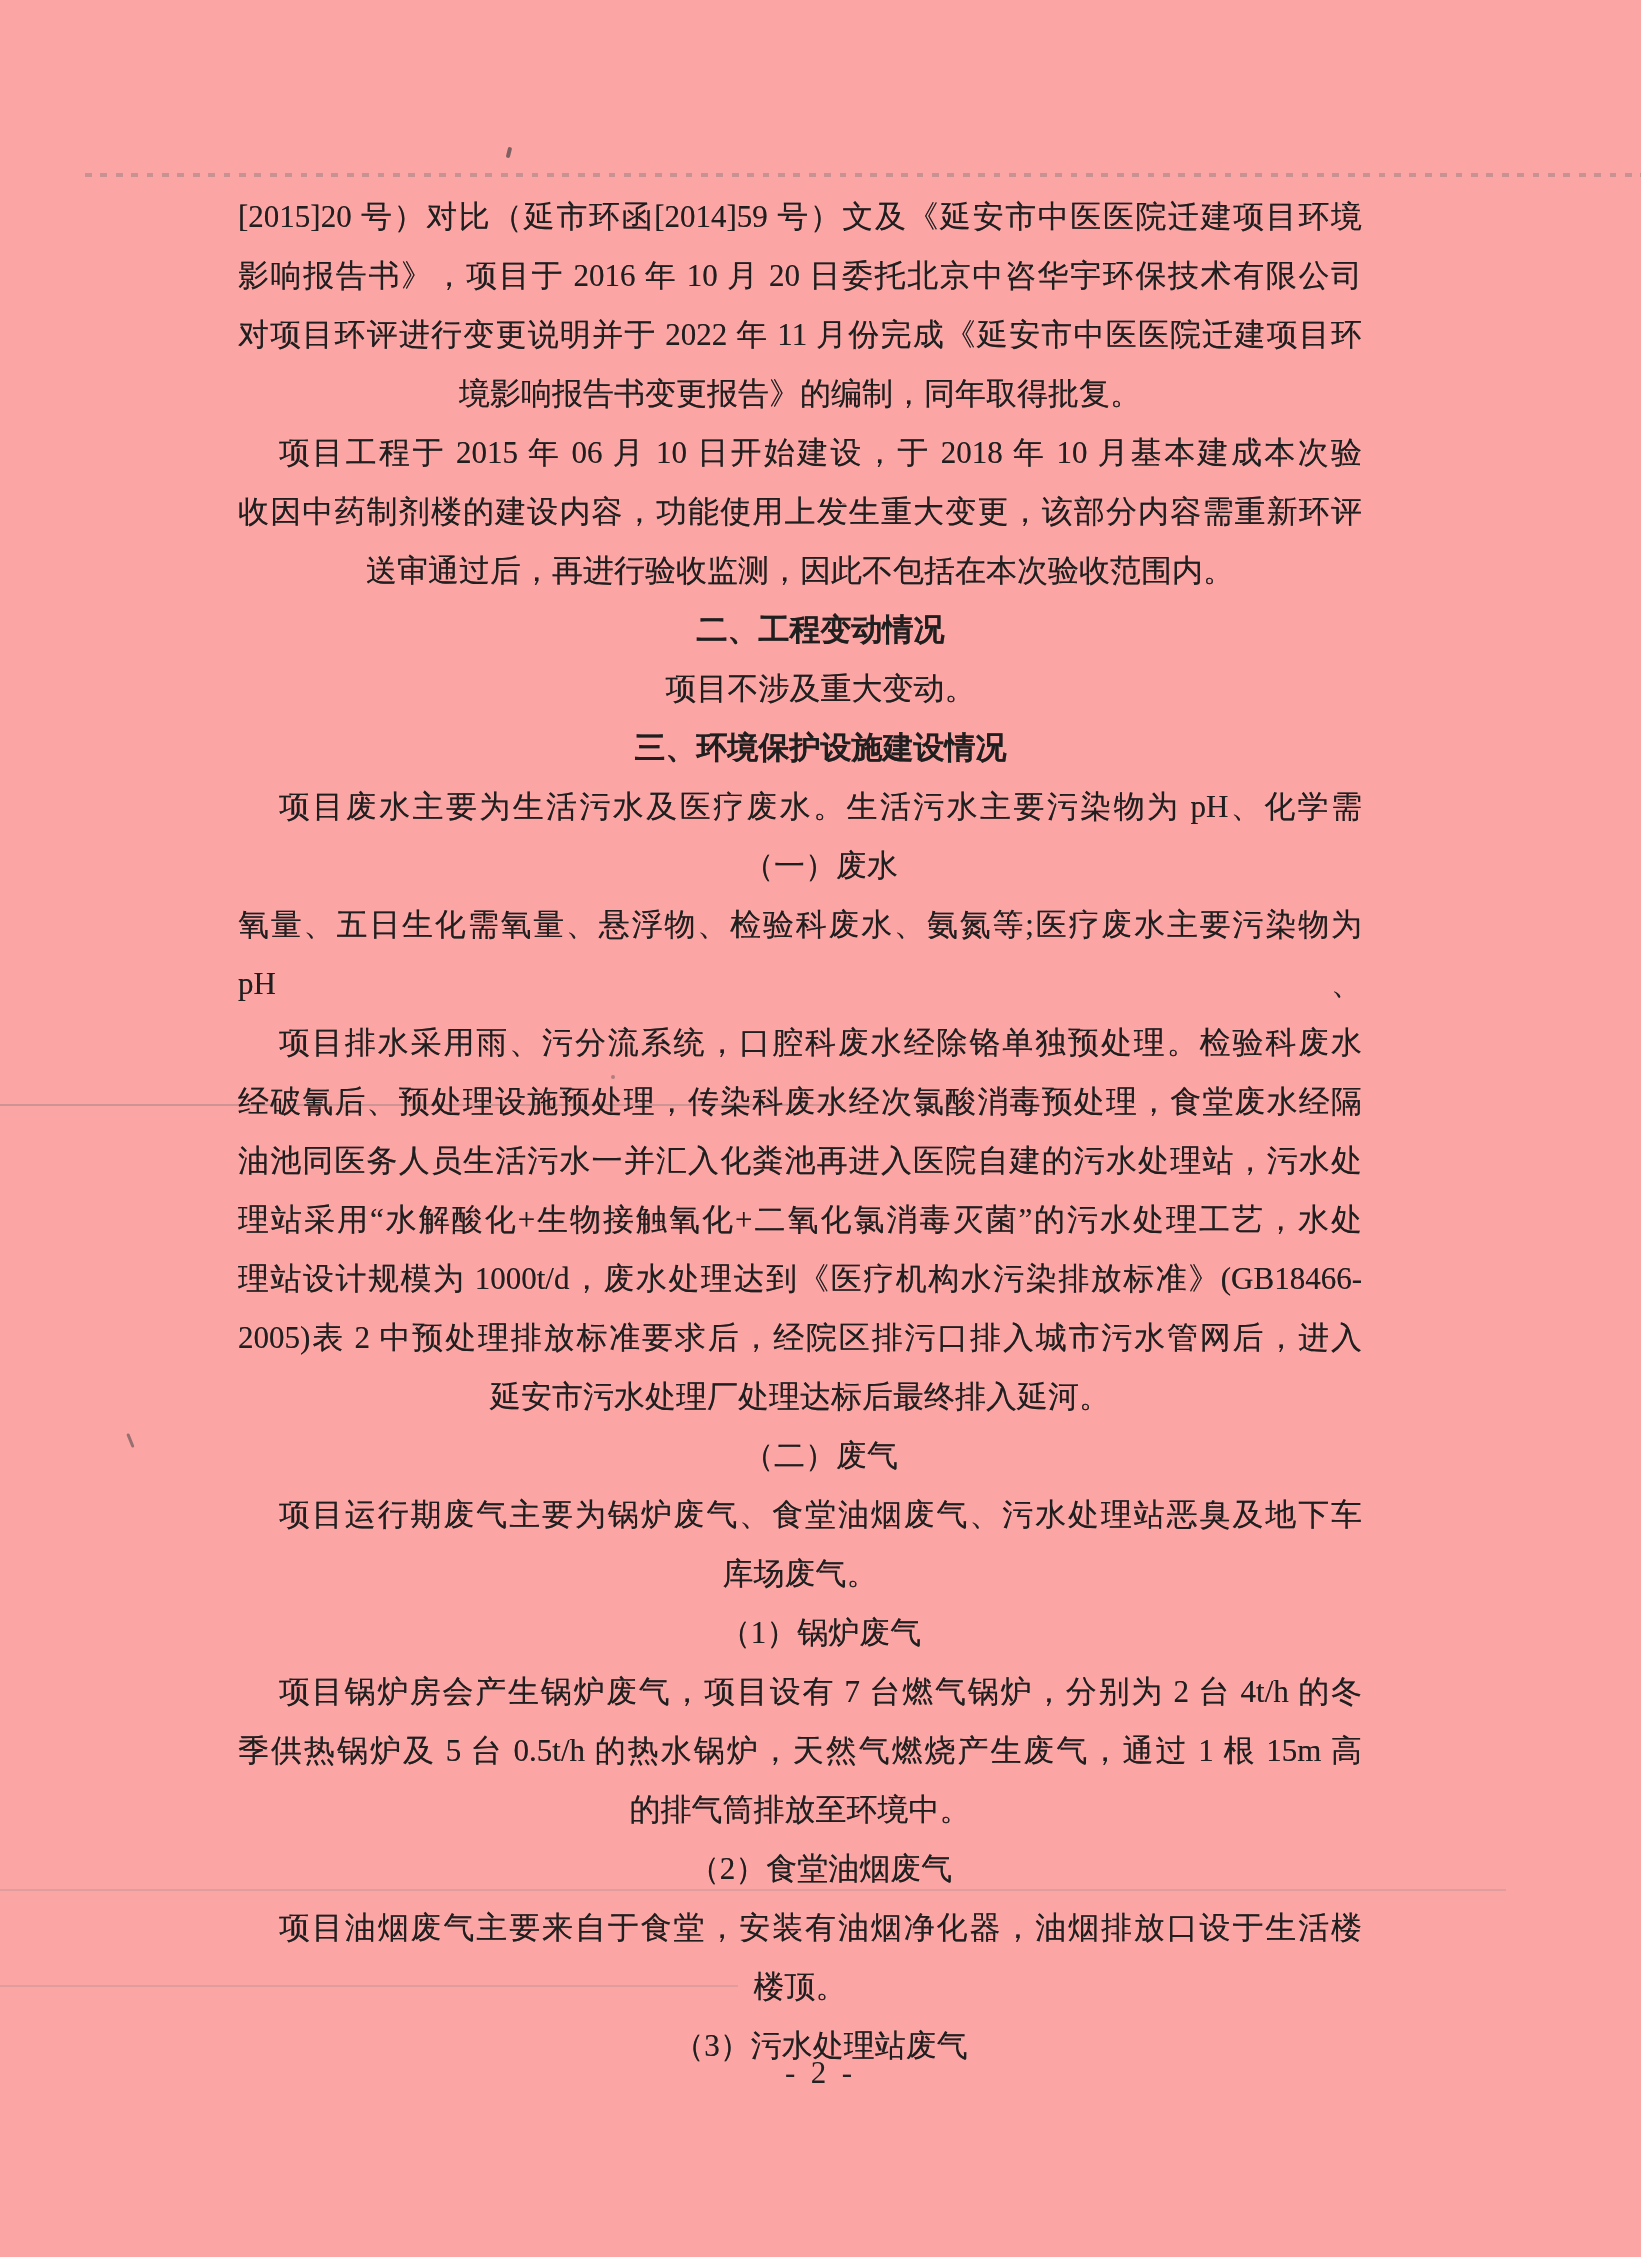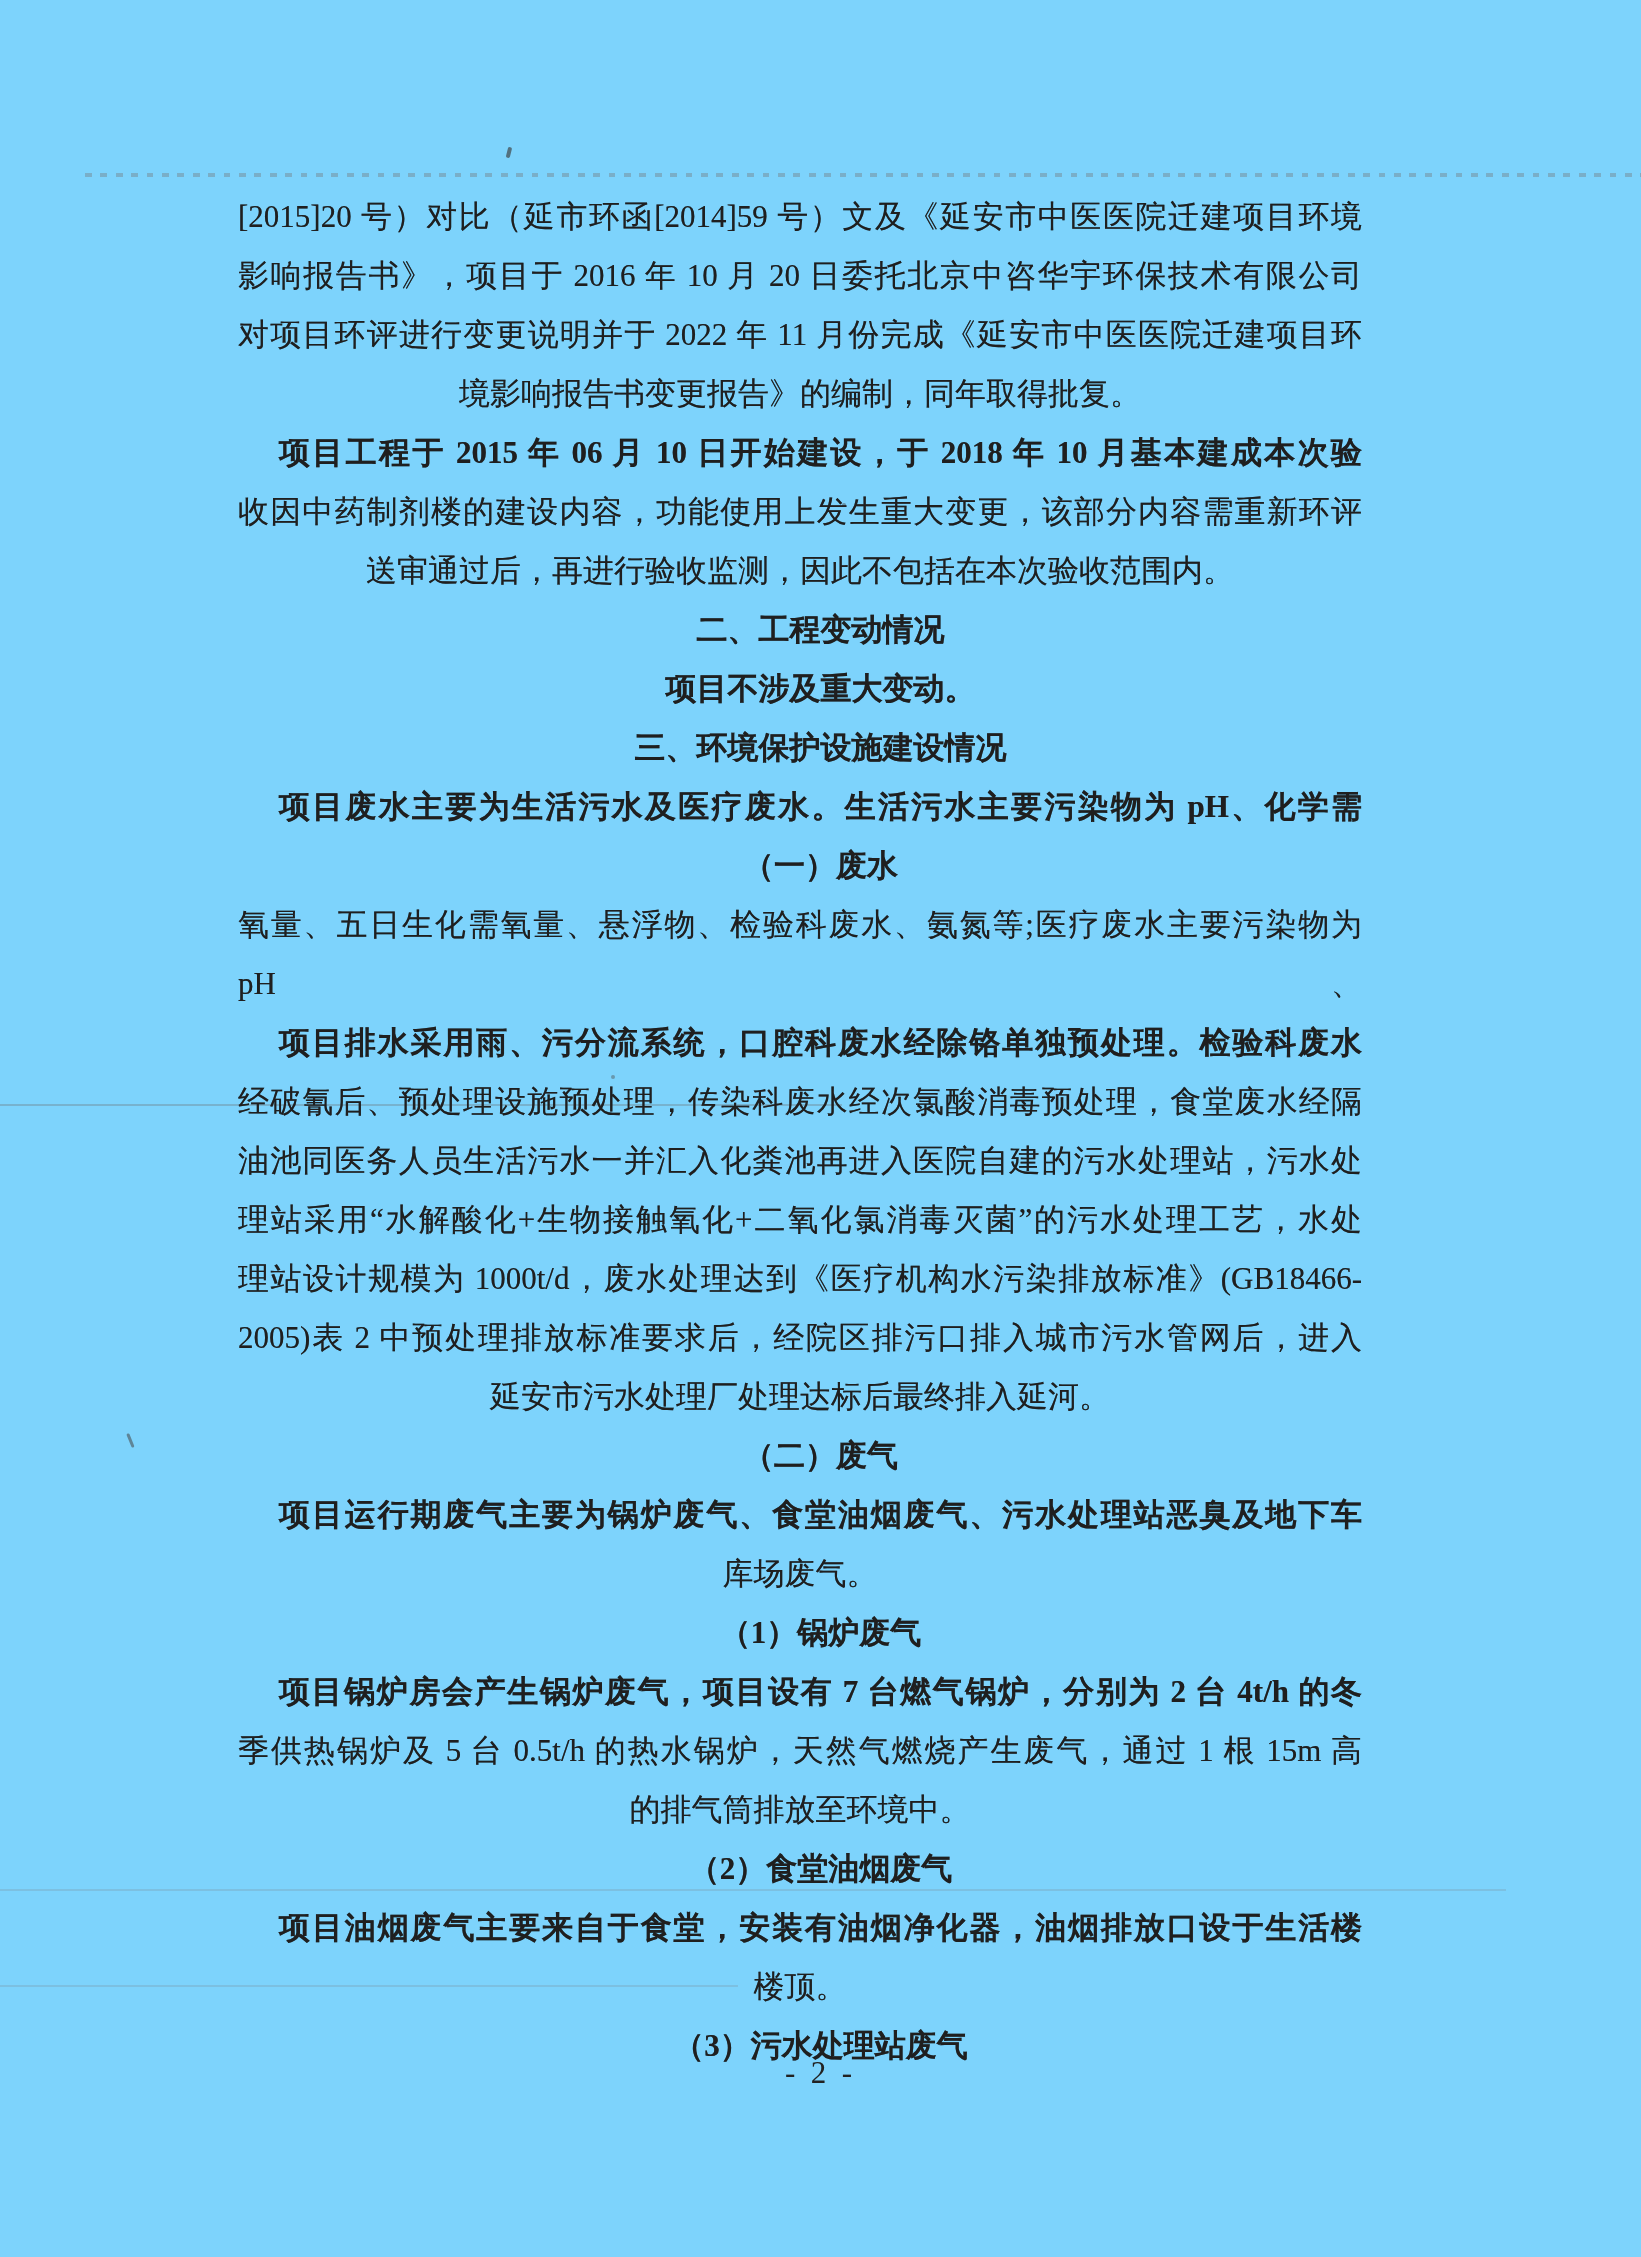--- a/index.html
+++ b/index.html
@@ -1,20 +1,20 @@
 <!DOCTYPE html>
 <html><head>
 <meta charset="utf-8">
 <style>
   html, body { margin: 0; padding: 0; background: #e8e8e6; }
   .page {
     position: relative;
     width: 1641px;
     height: 2257px;
-    background: #7dd3fc;
+    background: #fca5a5;
     font-family: "Liberation Serif", "DejaVu Serif", serif;
     color: #1f1f1f;
     overflow: hidden;
   }
   .text-block {
     position: absolute;
     left: 238px;
     top: 187px;
     width: 1124px;
     font-size: 31px;
@@ -22,21 +22,21 @@
   }
   .line {
     white-space: pre-wrap;
     text-align: center;
     text-shadow: 0 0 0.5px rgba(20,20,20,0.55);
   }
   .line.just {
     text-align: justify;
     text-align-last: justify;
   }
-  .line.indent { text-indent: 41px; font-weight: bold; }
+  .line.indent { text-indent: 41px; }
   .line.bold { font-weight: 700; font-family: Liberation Serif, serif; }
   .page-number {
     position: absolute;
     left: 0;
     top: 2055px;
     width: 1641px;
     text-align: center;
     font-size: 31px;
     letter-spacing: 3.9px;
     color: #222;

